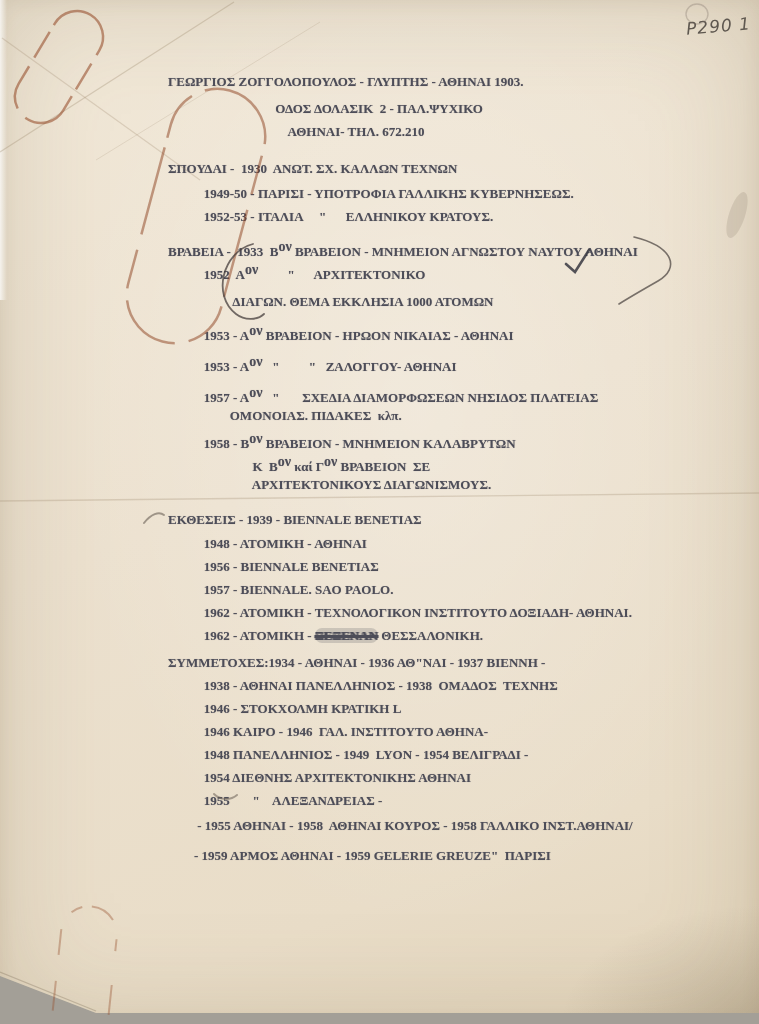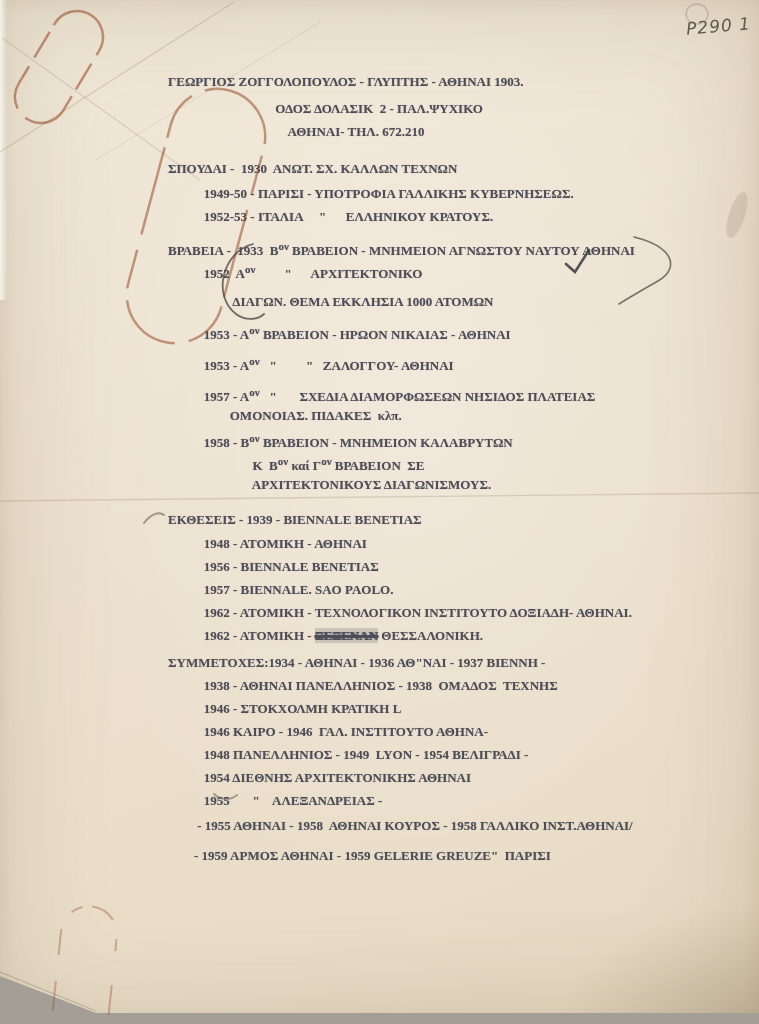--- a/index.html
+++ b/index.html
@@ -22,25 +22,26 @@
   .corner-shade{position:absolute;right:0;bottom:0;width:200px;height:120px;
     background:radial-gradient(ellipse at 100% 100%,rgba(110,95,70,.25),rgba(0,0,0,0) 70%);}
   
   .doc{
     position:absolute;left:168px;top:70px;width:591px;
     color:#4d4d58;font-size:13px;font-weight:bold;line-height:23px;
     white-space:pre;letter-spacing:0;
     text-shadow:0 0 1px rgba(77,77,88,.35);
   }
   .tline{height:23px;font-family:Liberation Serif, serif;}
-  .sup{font-size:11px;vertical-align:5px;letter-spacing:0;margin-top:11px;}
+  .sup{font-size:14px;vertical-align:5px;letter-spacing:0;margin-top:11px;}
   .xout{
     text-decoration:line-through;text-decoration-thickness:3px;
     background:rgba(80,80,92,.22);
     text-shadow:1px 0 0 rgba(80,80,92,.55),-1px 0 0 rgba(80,80,92,.55);
+    border-radius:7px;
   }
   
   .page-note{
     position:absolute;left:686px;top:16px;
     font-family:"DejaVu Sans",sans-serif;font-style:italic;
     font-size:17px;color:#5f5850;letter-spacing:1px;
     transform:rotate(-5deg);
   }
   
   svg.marks{position:absolute;inset:0;pointer-events:none;}

